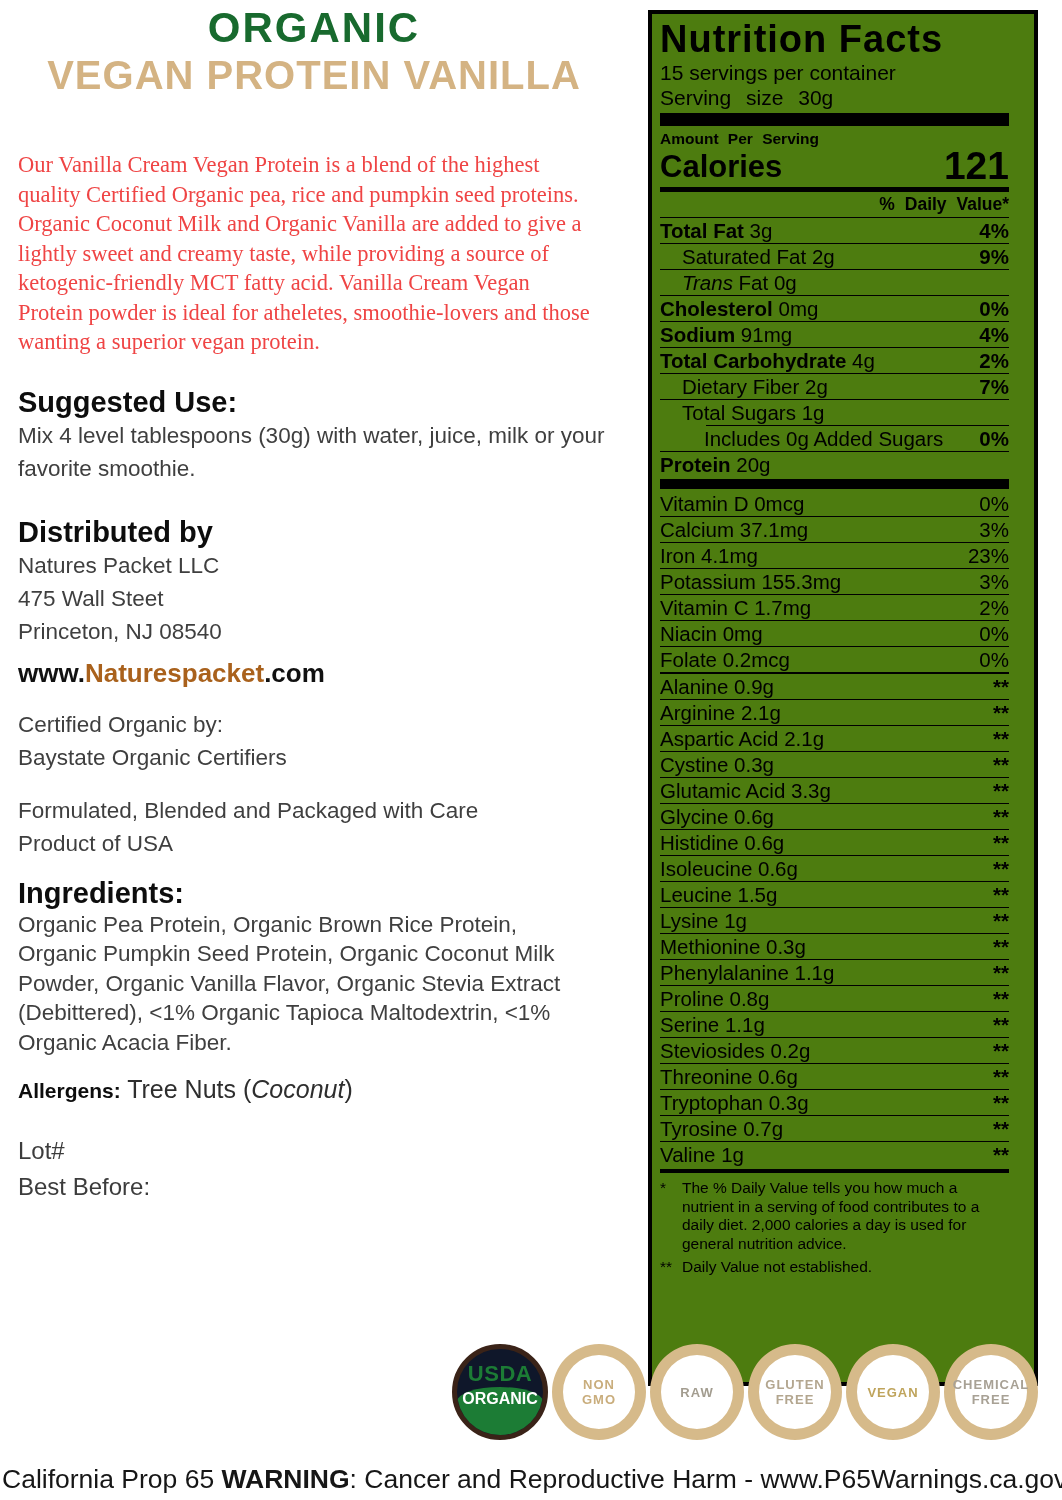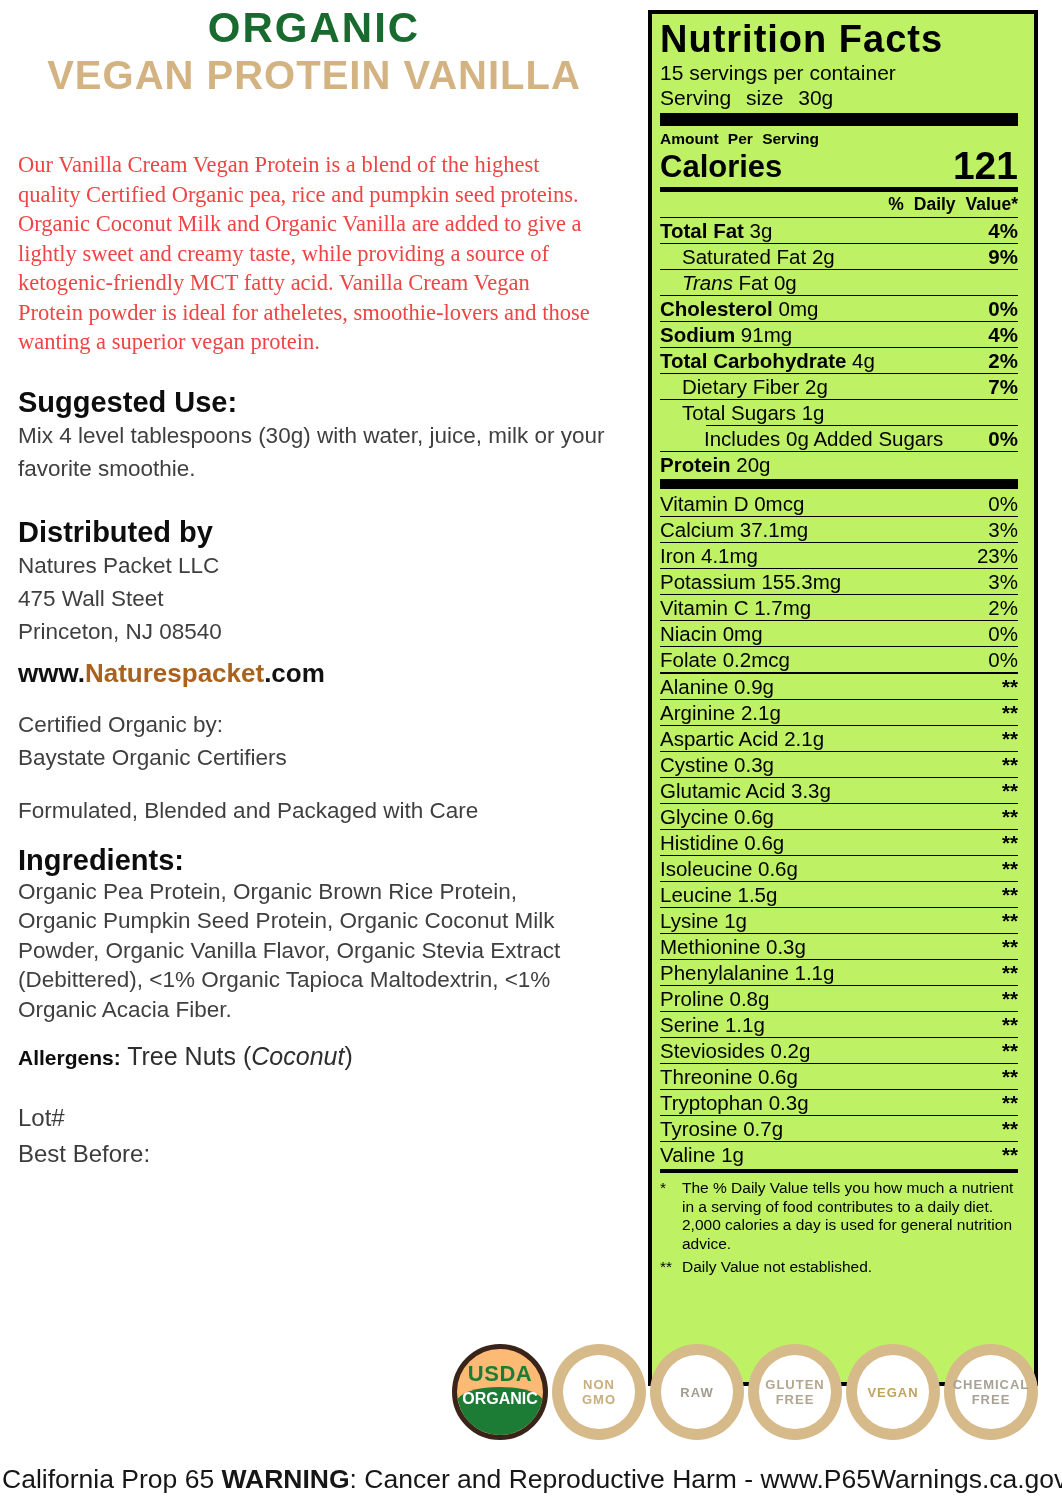--- a/index.html
+++ b/index.html
@@ -21,21 +21,21 @@
   .website{margin-top:10px;font-size:26px;font-weight:bold;color:#111;line-height:30px;}
   .cert{margin-top:20px;}
   .care{margin-top:20px;}
   .h-ing{margin-top:16px;}
   .ing-text{line-height:29.5px;width:580px;color:#3f3f3f;font-size:22.5px;}
   .allergens{margin-top:16px;font-size:25px;color:#2e2e2e;line-height:32px;}
   .allergens .b{font-weight:bold;font-size:21px;color:#0d0d0d;}
   .lot{margin-top:26px;font-size:24px;color:#3c3c3c;line-height:36px;}
   
   .nf{position:absolute;left:648px;top:10px;width:390px;height:1376px;border:4px solid #000;
-      box-sizing:border-box;padding:4px 16px 0 8px;color:#000;background:#bef264;}
+      box-sizing:border-box;padding:4px 25px 0 8px;color:#000;background:#4d7c0f;}
   .nf-title{font-size:38px;font-weight:bold;letter-spacing:1px;line-height:42px;}
   .nf-serv{font-size:21px;line-height:25px;}
   .nf-ss{font-size:21px;font-weight:normal;line-height:25px;word-spacing:9px;}
   .nf-bar13{height:13px;background:#000;margin:3px 0;}
   .nf-aps{font-size:15.5px;font-weight:bold;line-height:19px;word-spacing:5px;}
   .nf-cal{display:flex;justify-content:space-between;align-items:flex-end;line-height:34px;}
   .nf-cal-l{font-size:31px;font-weight:bold;}
   .nf-cal-v{font-size:39px;font-weight:bold;line-height:36px;}
   .nf-bar5{height:5px;background:#000;margin:3px 0 1px;}
   .nf-dvh{font-size:17.5px;font-weight:bold;text-align:right;line-height:22px;word-spacing:5px;
@@ -45,21 +45,21 @@
   .nf-row .i{font-style:italic;}
   .nf-div{height:1px;background:#000;}
   .nf-dv{font-size:20.5px;}
   .nf-dv-b{font-weight:bold;}
   .nf-bar10{height:10px;background:#000;margin:2px 0;}
   .nf-bar4{height:4px;background:#000;margin:2px 0 6px;}
   .nf-foot{display:flex;font-size:15.5px;line-height:18.5px;margin-bottom:5px;color:#000;}
   .nf-foot .mk{width:22px;flex:none;}
   
   .badges{position:absolute;left:452px;top:1344px;display:flex;align-items:center;gap:4px;}
-  .usda{width:86px;height:86px;border:5px solid #3a2318;border-radius:50%;overflow:hidden;background:#fdba74;flex:none;}
+  .usda{width:86px;height:86px;border:5px solid #3a2318;border-radius:50%;overflow:hidden;background:#0f172a;flex:none;}
   .usda-top{height:44%;display:flex;align-items:flex-end;justify-content:center;
             color:#1c7c35;font-weight:bold;font-size:22px;letter-spacing:0.5px;}
   .usda-bottom{height:56%;background:#1c7c35;color:#fff;font-weight:bold;font-size:16px;
                display:flex;align-items:flex-start;justify-content:center;padding-top:3px;box-sizing:border-box;
                border-top-left-radius:50% 30%;border-top-right-radius:50% 30%;}
   .stamp{width:72px;height:74px;border:11px solid #d6ba8a;border-radius:50%;background:#fff;flex:none;
          display:flex;flex-direction:column;align-items:center;justify-content:center;}
   .stamp div{font-size:13px;font-weight:bold;letter-spacing:1px;line-height:15px;text-align:center;}
   
   .warning{position:absolute;left:2px;top:1464px;width:1060px;font-size:26.5px;color:#161616;white-space:nowrap;}
@@ -87,20 +87,21 @@
 
   <div class="website"><span>www.</span><span class="orange">Naturespacket</span><span>.com</span></div>
 
   <div class="cert">
     <div class="body-text">Certified Organic by:</div>
     <div class="body-text">Baystate Organic Certifiers</div>
   </div>
 
   <div class="care">
     <div class="body-text">Formulated, Blended and Packaged with Care</div>
+    <div class="body-text">Product of USA</div>
   </div>
 
   <div class="h2 h-ing">Ingredients:</div>
   <div class="body-text ing-text">Organic Pea Protein, Organic Brown Rice Protein, Organic Pumpkin Seed Protein, Organic Coconut Milk Powder, Organic Vanilla Flavor, Organic Stevia Extract (Debittered), &lt;1% Organic Tapioca Maltodextrin, &lt;1% Organic Acacia Fiber.</div>
 
   <div class="allergens"><span class="b">Allergens:</span><span> Tree Nuts (</span><i>Coconut</i><span>)</span></div>
 
   <div class="lot">
     <div>Lot#</div>
     <div>Best Before:</div>

